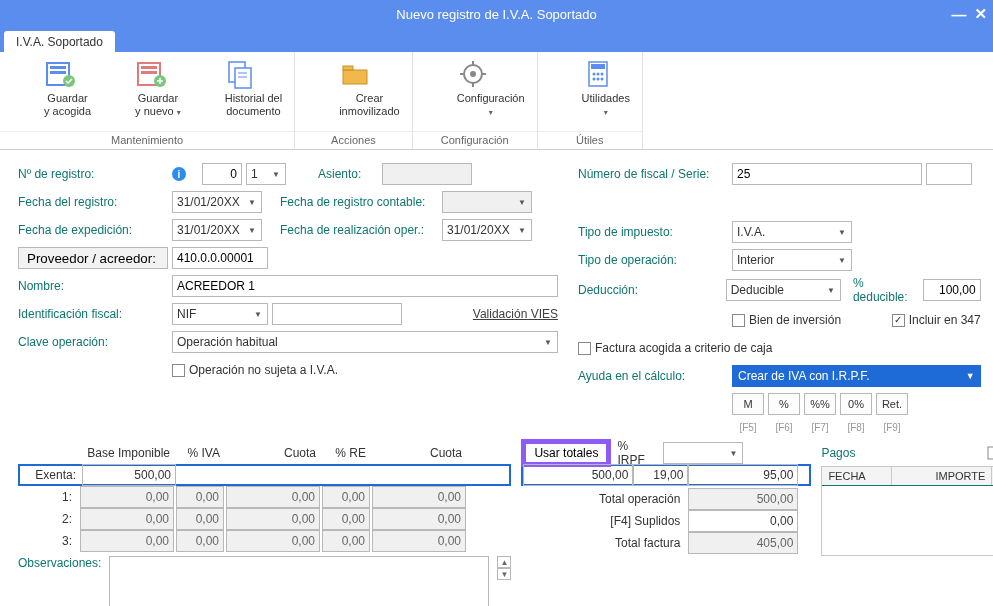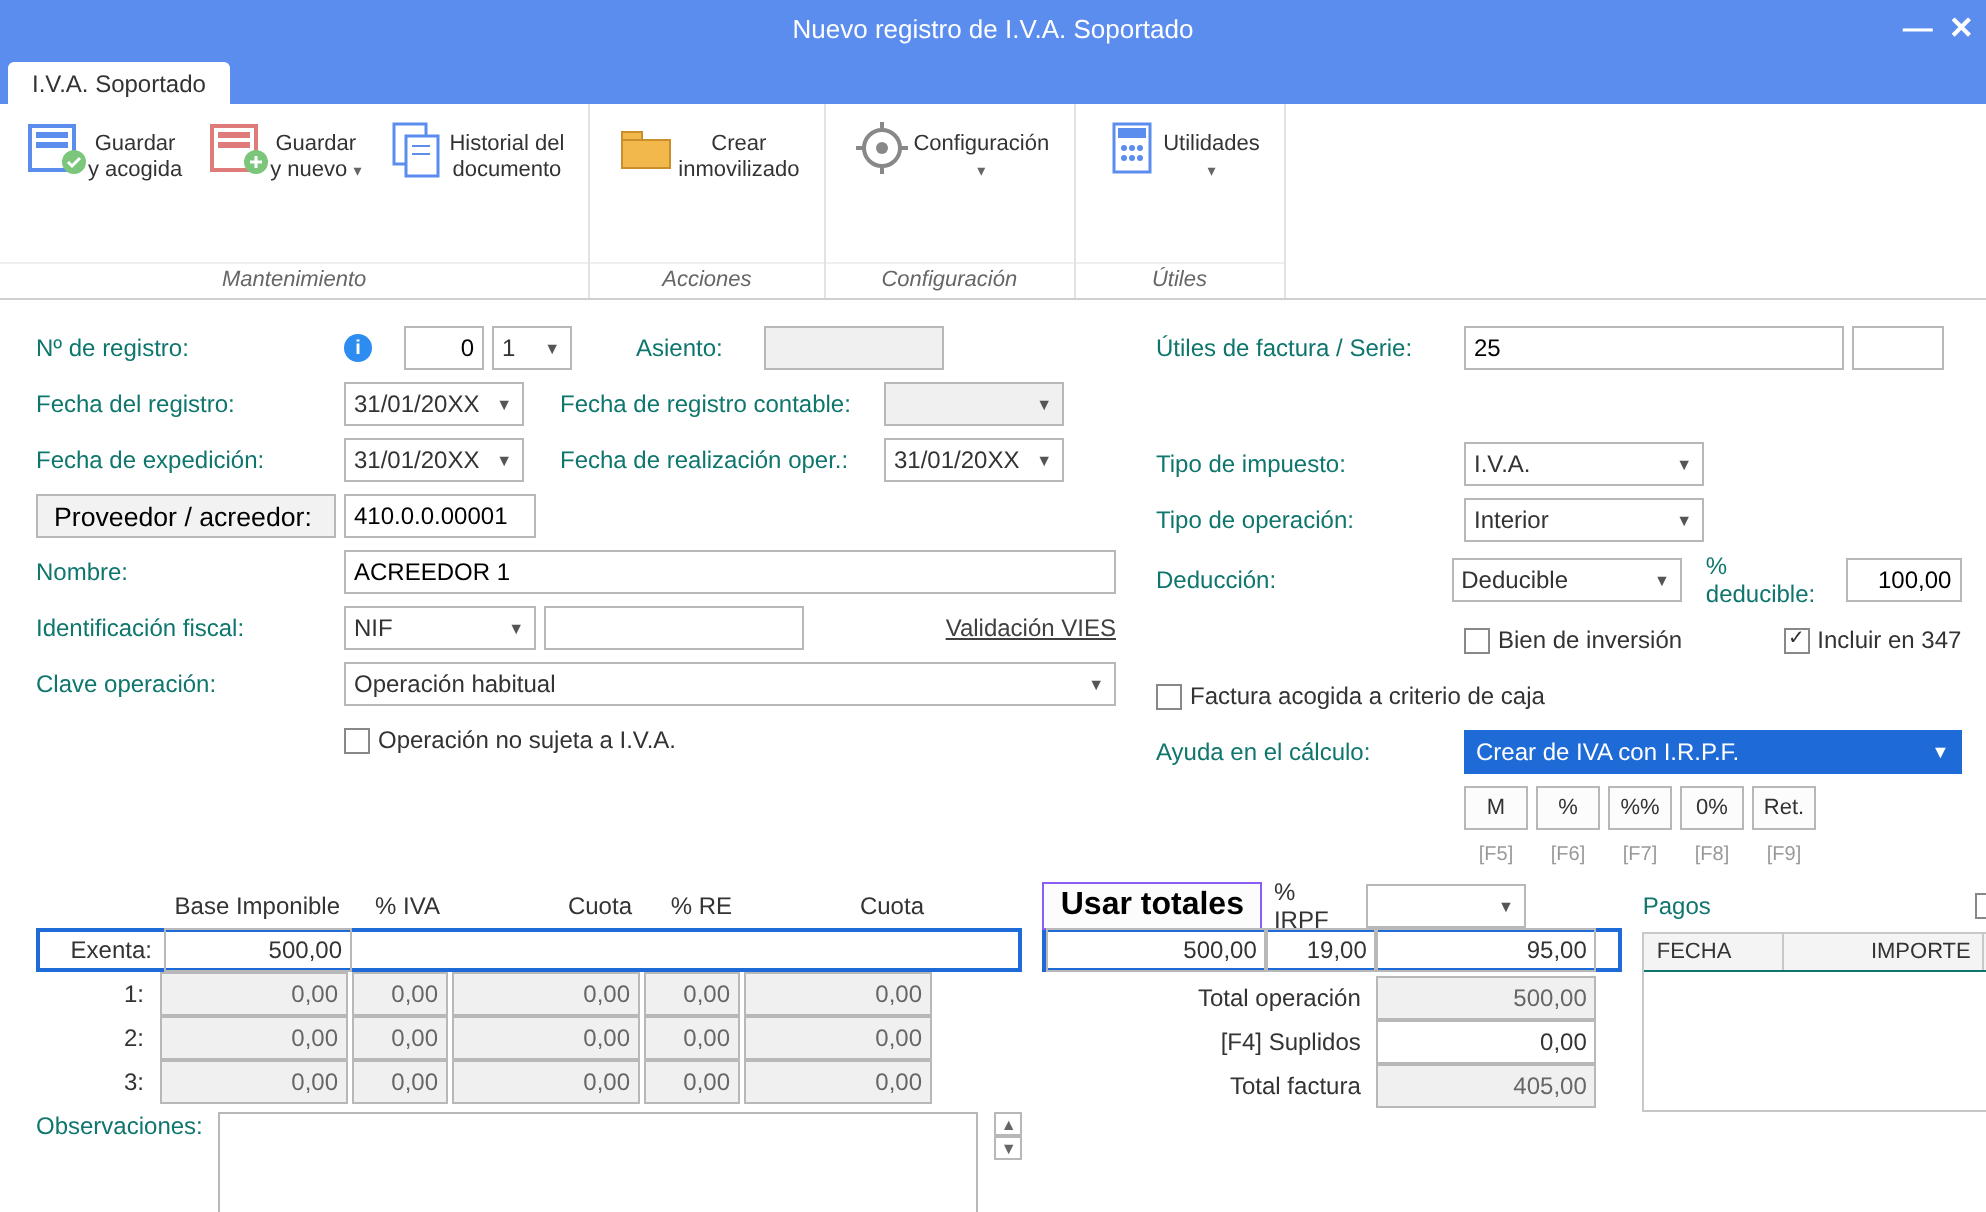--- a/index.html
+++ b/index.html
@@ -8,25 +8,25 @@
 .titlebar { background: #5b8def; color: #fff; height: 28px; display: flex; align-items: center; justify-content: center; position: relative; font-size: 13px; }
 .titlebar .controls { position: absolute; right: 6px; top: 0; display: flex; gap: 8px; height: 28px; align-items: center; }
 .titlebar .controls span { cursor: pointer; font-size: 15px; font-weight: bold; }
 
 .tabbar { background: #5b8def; height: 24px; display: flex; align-items: flex-end; padding-left: 4px; }
 .tab { background: #fff; color: #333; padding: 4px 12px 3px; border-radius: 3px 3px 0 0; font-size: 12px; }
 
 .ribbon { background: #fff; border-bottom: 1px solid #d0d0d0; height: 98px; display: flex; }
 .ribbon-group { border-right: 1px solid #e2e2e2; display: flex; flex-direction: column; }
 .ribbon-items { display: flex; flex: 1; align-items: flex-start; padding: 4px 6px 0; }
-.ribbon-item { display: flex; flex-direction: row; align-items: flex-end; padding: 2px 6px; cursor: pointer; }
+.ribbon-item { display: flex; flex-direction: column; align-items: flex-start; padding: 2px 6px; cursor: pointer; margin-left: 32px; }
 .ribbon-icon { width: 32px; height: 32px; margin-bottom: 2px; display: flex; align-items: center; justify-content: center; }
 .ribbon-item .lbl { text-align: center; font-size: 11px; line-height: 13px; color: #333; }
 .ribbon-item .drop { font-size: 8px; color: #666; }
-.ribbon-group-label { text-align: center; font-size: 11px; color: #666; padding: 2px 0 3px; border-top: 1px solid #eee; font-style: italic; }
+.ribbon-group-label { text-align: center; font-size: 11px; color: #666; padding: 2px 0 3px; border-top: 1px solid #eee; }
 
 .form { padding: 12px 18px 6px; display: grid; grid-template-columns: 540px 1fr; gap: 0 20px; }
 .col { display: flex; flex-direction: column; gap: 4px; }
 .row { display: flex; align-items: center; min-height: 24px; gap: 4px; }
 .lbl { font-size: 12px; color: #0f766e; }
 .lbl.w1 { width: 150px; }
 .lbl.w3 { width: 150px; }
 input[type=text], select, .sel, .txt { border: 1px solid #b8b8b8; height: 22px; padding: 0 4px; font-size: 12px; background: #fff; }
 .txt.ro { background: #f0f0f0; color: #666; }
 .sel { display: flex; align-items: center; justify-content: space-between; padding-right: 2px; }
@@ -56,21 +56,21 @@
 .obs textarea { width: 380px; height: 56px; resize: none; border: 1px solid #b8b8b8; }
 .spin { display: flex; flex-direction: column; }
 .spin span { font-size: 8px; color: #666; border: 1px solid #b8b8b8; width: 14px; height: 12px; display: flex; align-items: center; justify-content: center; cursor: pointer; }
 
 .right-grid { display: flex; flex-direction: column; gap: 2px; }
 .pago-toolbar { display: flex; gap: 4px; }
 .pago-ico { width: 18px; height: 18px; border: 1px solid transparent; display: inline-flex; align-items: center; justify-content: center; cursor: pointer; }
 .pago-table { border: 1px solid #c8c8c8; min-height: 90px; }
 .pago-th { display: flex; background: #f4f4f4; border-bottom: 1px solid #0f766e; gap: 30px; }
 .pago-th div { padding: 3px 6px; border-right: 1px solid #c8c8c8; font-size: 11px; }
-.dlg-btn { border: 1px solid #8b5cf6; background: #fcfcfc; padding: 4px 18px; cursor: pointer; font-size: 16px; font-weight: bold; }
+.dlg-btn { border: 5px solid #8b5cf6; background: #fcfcfc; padding: 4px 18px; cursor: pointer; font-size: 12px; }
 
 svg { display: block; }
 </style>
 </head>
 <body>
 
 <div class="titlebar">
   <span>Nuevo registro de I.V.A. Soportado</span>
   <div class="controls">
     <span>—</span>
@@ -253,21 +253,21 @@
       <span class="lbl w1"></span>
       <div class="chk">
           <span class="box"></span>
           <span>Operación no sujeta a I.V.A.</span>
         </div>
     </div>
   </div>
 
   <div class="col">
     <div class="row">
-      <span class="lbl w3">Útiles de factura / Serie:</span>
+      <span class="lbl w3">Número de fiscal / Serie:</span>
       <input type="text" class="txt" style="width: 190px;" value="25">
       <input type="text" class="txt" style="width: 46px;" value="">
     </div>
     <div class="row" style="height:26px"></div>
     <div class="row">
       <span class="lbl w3">Tipo de impuesto:</span>
       <div class="sel" style="width:120px">
           <span>I.V.A.</span>
           <span class="arrow">▼</span>
         </div>

